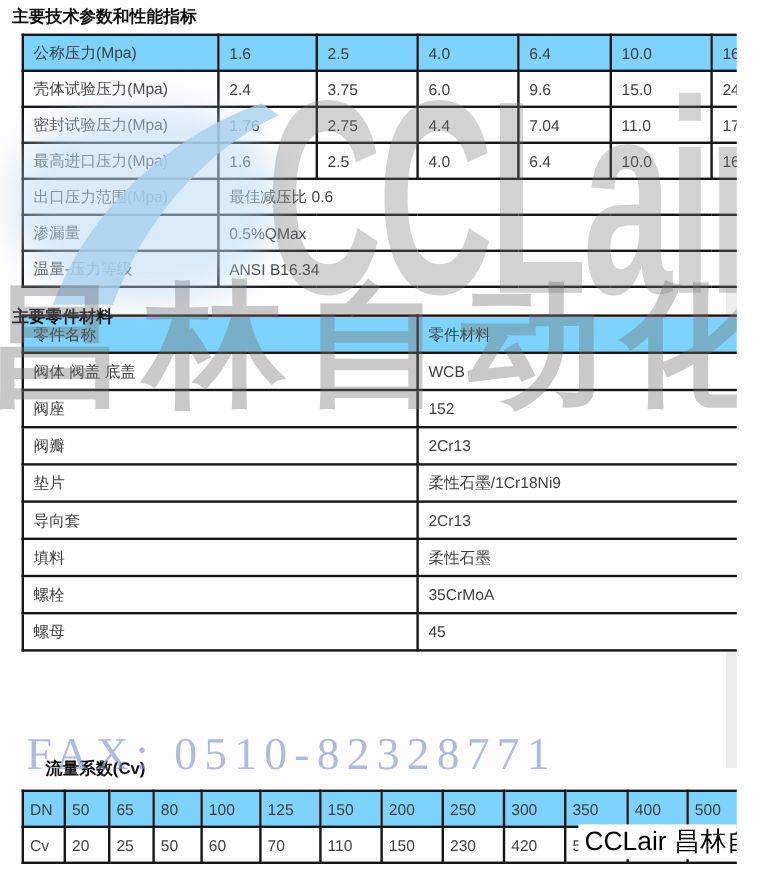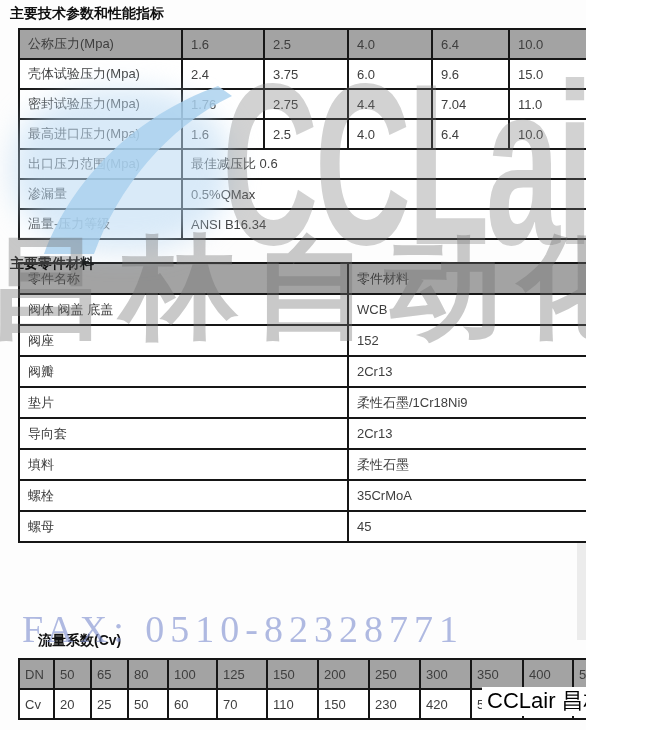--- a/index.html
+++ b/index.html
@@ -1,31 +1,32 @@
 <!DOCTYPE html>
 <html><head>
 <meta charset="utf-8">
 <style>
   html,body{margin:0;padding:0;background:#ffffff;}
   .page{
     position:relative;width:586px;height:730px;overflow:hidden;background:#fdfdfd;
     font-family:"Liberation Sans","DejaVu Sans",sans-serif;
+    padding-left:28px;
   }
   .right-strip{position:absolute;top:28px;right:0;width:9px;height:612px;background:#ececec;}
   .sec-title{position:absolute;left:10px;font-size:14px;font-weight:bold;color:#101010;white-space:nowrap;z-index:2;}
   #title1{top:5px;}
   #title2{top:255px;}
   #title3{top:632px;margin-left:28px;}
   table{position:absolute;left:18px;border-collapse:collapse;table-layout:fixed;z-index:1;background:#fff;}
   td{
     border:2px solid #161616;font-size:13px;color:#3e3e3e;
     padding:0 8px;text-align:left;vertical-align:middle;
     overflow:hidden;white-space:nowrap;font-weight:normal;
   }
-  .hdr{background:#a3a3a3;margin-left:40px;}
+  .hdr{background:#7dd3fc;margin-left:40px;}
   #t-params{top:28px;width:619px;}
   #t-params td{height:28px;}
   #t-mat{top:262px;width:619px;}
   #t-mat td{height:29px;}
   #t-cv{top:658px;width:620px;}
   #t-cv td{height:28px;padding:0 5px;}
   
   .wm{position:absolute;pointer-events:none;white-space:nowrap;line-height:1;}
   #wm-halo{left:12px;top:88px;width:218px;height:162px;background:rgba(186,216,242,0.55);
     border-radius:45%;filter:blur(14px);z-index:3;}

